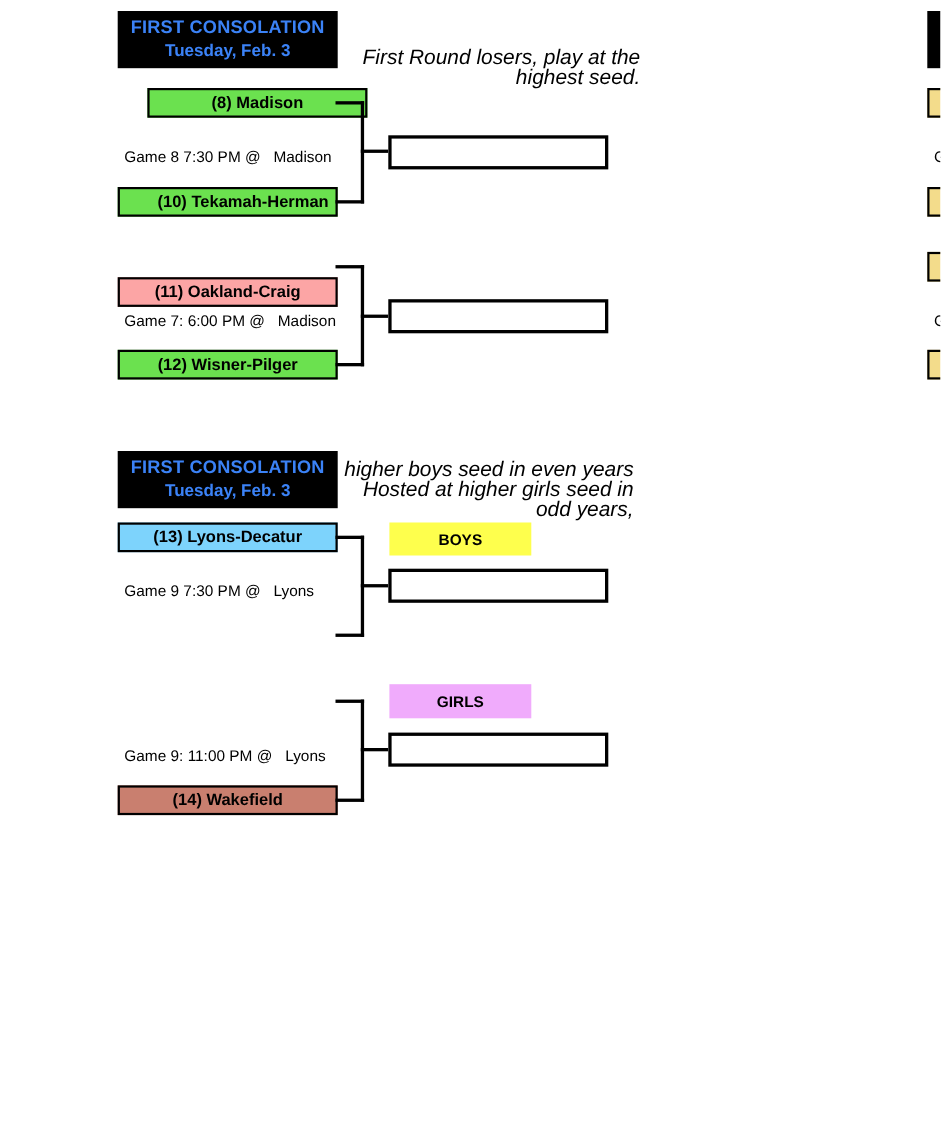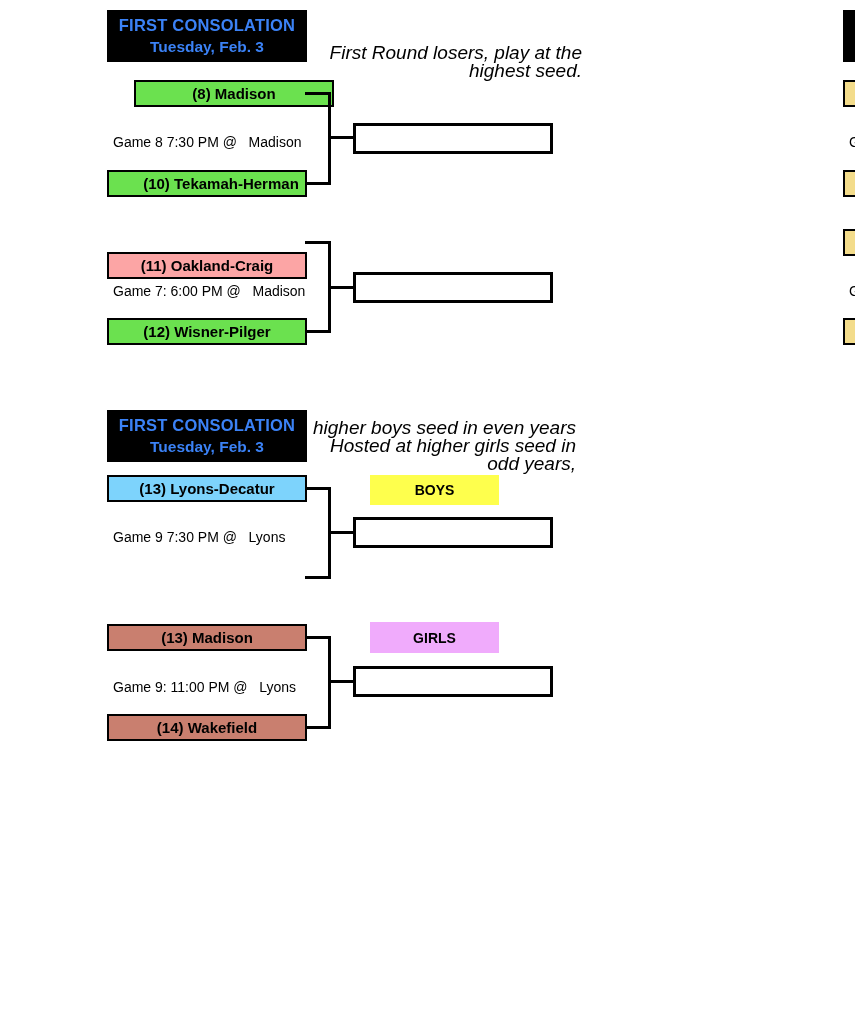--- a/index.html
+++ b/index.html
@@ -66,21 +66,20 @@
   .sex-label {
     position: absolute;
     width: 129px;
     height: 30px;
     background: #feff4d;
     display: flex;
     align-items: center;
     justify-content: center;
     font-weight: bold;
     font-size: 14px;
-    margin-left: 16px;
   }
   .h-line { position: absolute; height: 3px; background: #000; }
   .v-line { position: absolute; width: 3px; background: #000; }
 </style>
 </head>
 <body>
 
 <div id="page">
 
   <div class="header-box" style="left: 107px; top: 10px; background-color: rgb(0, 0, 0);">
@@ -136,23 +135,20 @@
   <div class="sex-label" style="left: 354px; top: 475px; background-color: rgb(254, 255, 77);">BOYS</div>
   <div class="game-info" style="left:113px; top:529px;">Game 9 7:30 PM @   Lyons</div>
   <div>
     <div class="h-line" style="left: 305px; top: 487px; width: 26px; background-color: rgb(0, 0, 0);"></div>
     <div class="h-line" style="left: 305px; top: 576px; width: 26px; background-color: rgb(0, 0, 0);"></div>
     <div class="v-line" style="left: 328px; top: 487px; height: 92px; background-color: rgb(0, 0, 0);"></div>
     <div class="h-line" style="left: 328px; top: 531px; width: 25px; background-color: rgb(0, 0, 0);"></div>
   </div>
   <div class="winner-box" style="left:353px; top:517px;"></div>
 
-  <div class="team-box team-salmon" style="left: 107px; top: 624px; background-color: rgb(201, 127, 111);">
-    <span>(13) Madison</span>
-  </div>
   <div class="sex-label" style="left: 354px; top: 622px; height: 31px; background-color: #f0abfc;">GIRLS</div>
   <div class="game-info" style="left:113px; top:679px;">Game 9: 11:00 PM @   Lyons</div>
   <div class="team-box team-salmon" style="left: 107px; top: 714px; background-color: rgb(201, 127, 111);">
     <span>(14) Wakefield</span>
   </div>
   <div>
     <div class="h-line" style="left: 305px; top: 636px; width: 26px; background-color: rgb(0, 0, 0);"></div>
     <div class="h-line" style="left: 305px; top: 726px; width: 26px; background-color: rgb(0, 0, 0);"></div>
     <div class="v-line" style="left: 328px; top: 636px; height: 93px; background-color: rgb(0, 0, 0);"></div>
     <div class="h-line" style="left: 328px; top: 680px; width: 25px; background-color: rgb(0, 0, 0);"></div>

